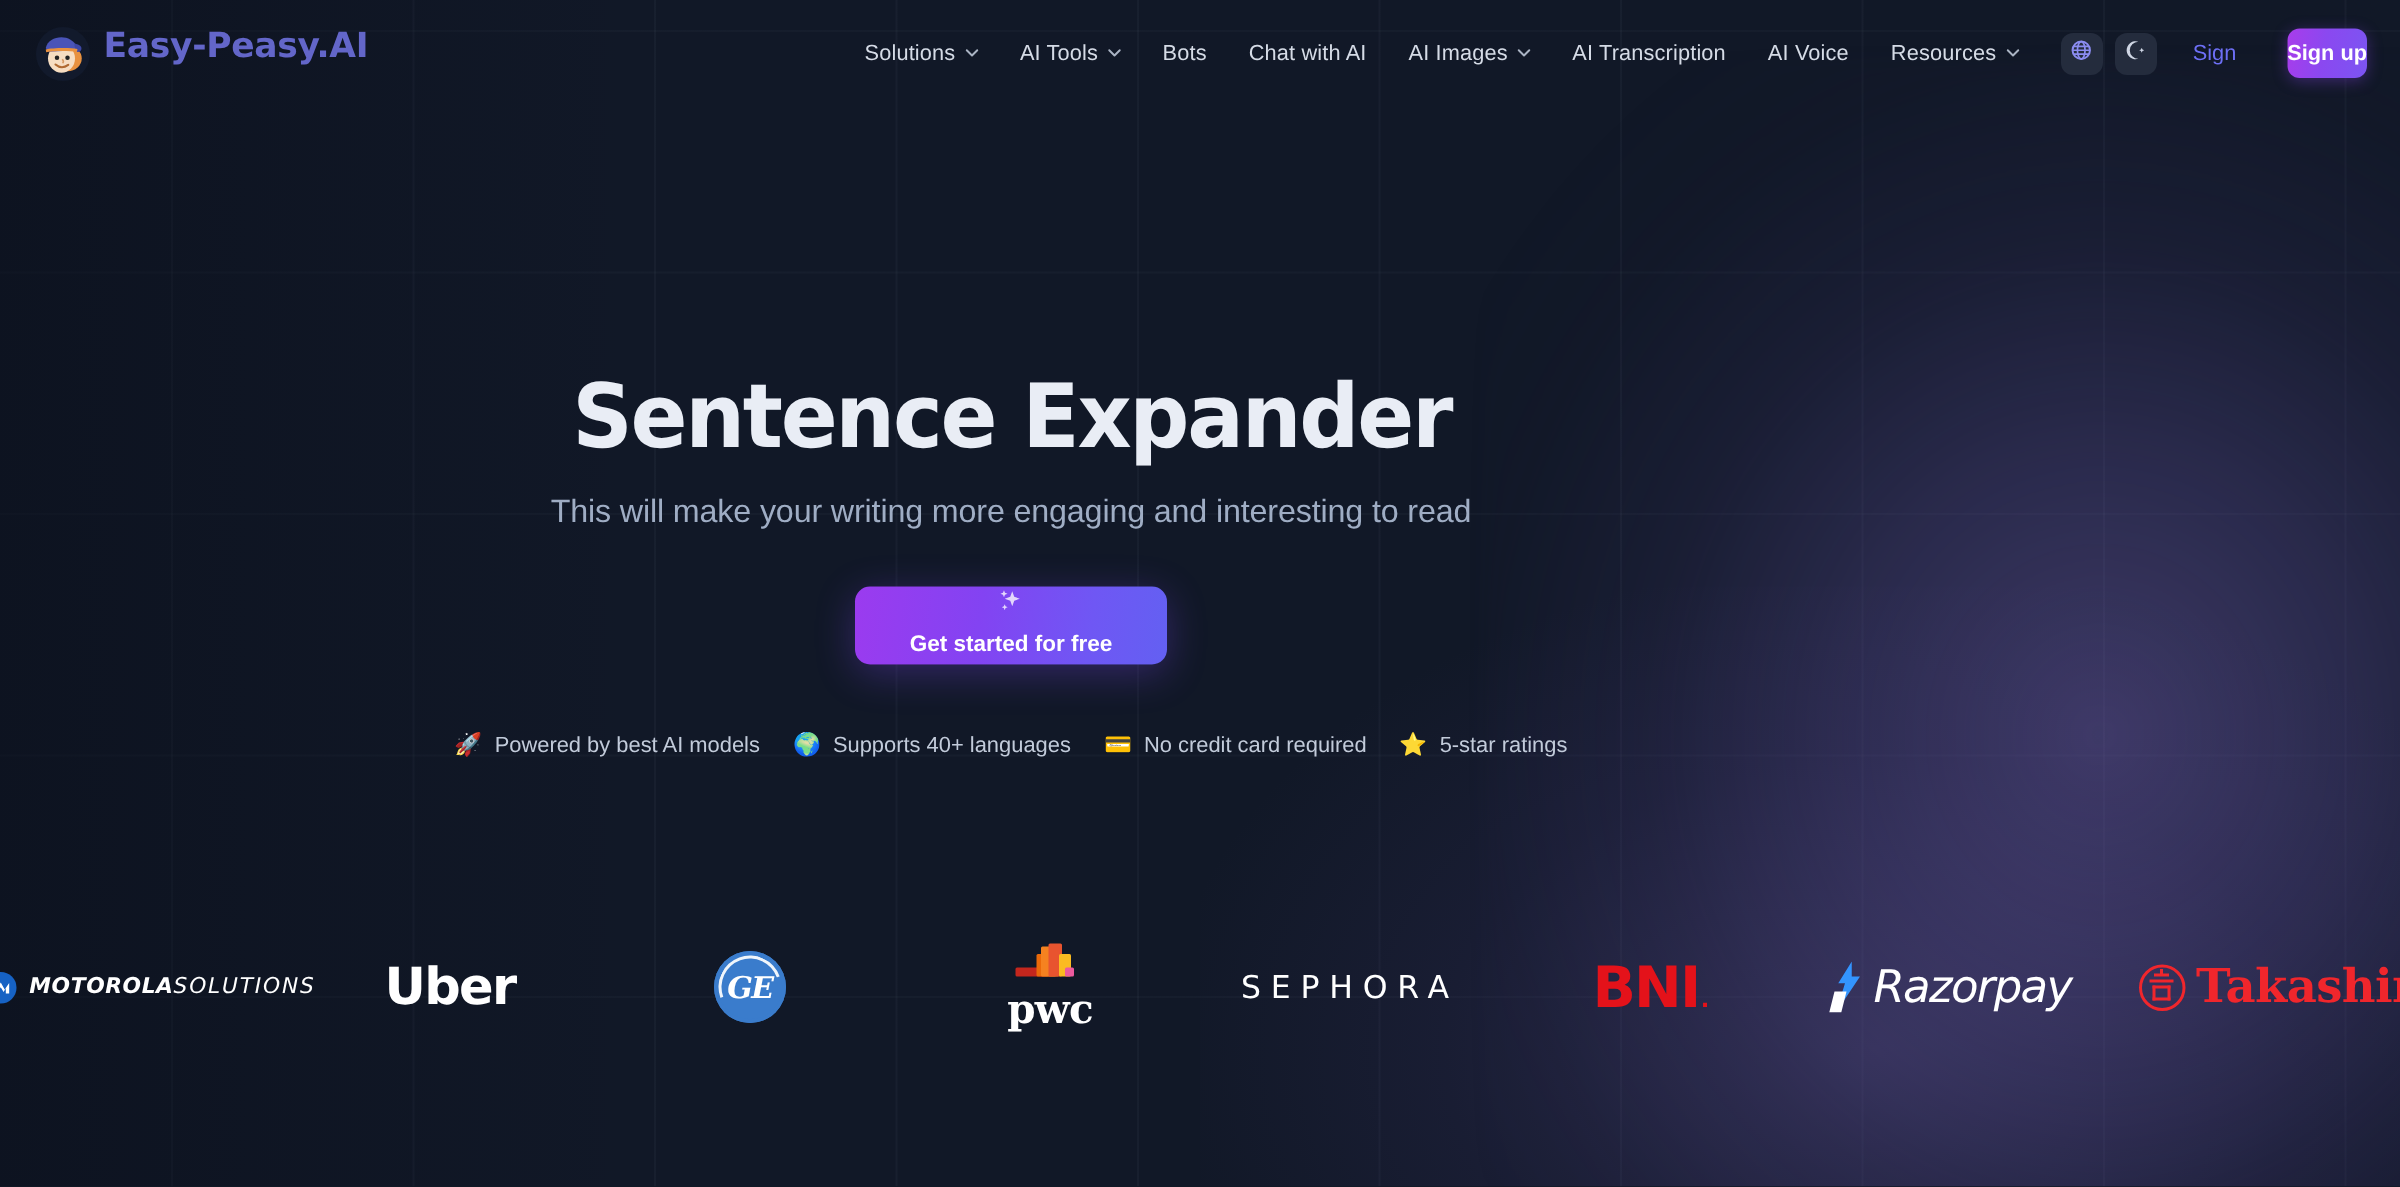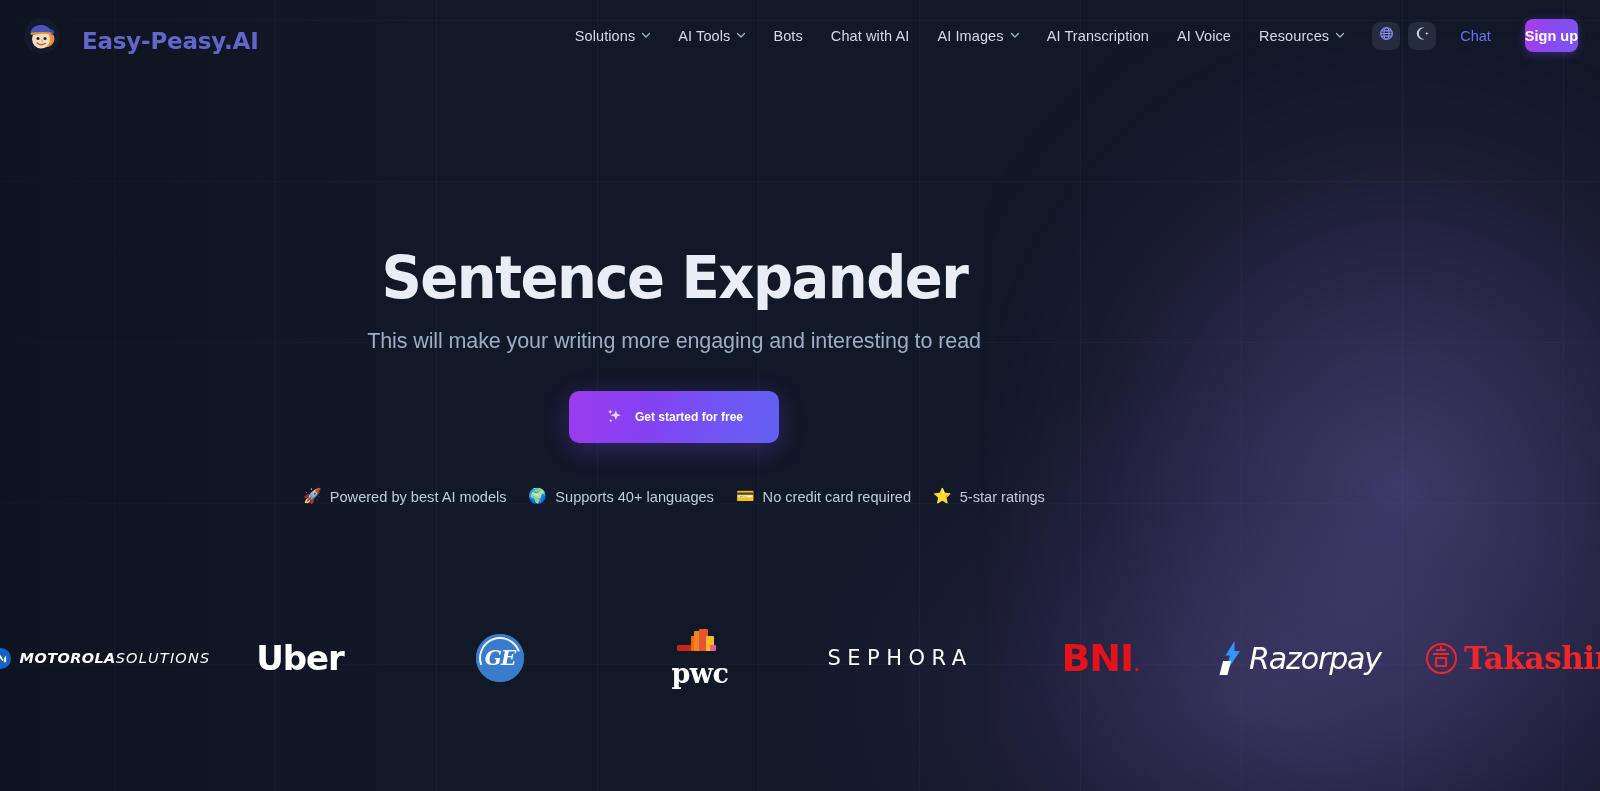--- a/index.html
+++ b/index.html
@@ -56,21 +56,21 @@
     pointer-events:none;
   }
 
   
   header.nav{
     position:relative; z-index:8;
     height:71px; width:1600px;
     display:flex; align-items:center;
     padding:0 22px 0 24px;
   }
-  .brand{ display:flex; align-items:flex-end; gap:22px; cursor:pointer; }
+  .brand{ display:flex; align-items:flex-start; gap:9px; cursor:pointer; }
   .brand-mark{
     width:36px; height:36px; border-radius:50%;
     position:relative; overflow:hidden; flex:none;
     background:#121a2c;
   }
   .brand-name{
     font-size:23px; font-weight:800; letter-spacing:-0.2px;
     color:#6366c9;
     font-family:"DejaVu Sans", sans-serif;
   }
@@ -131,25 +131,26 @@
   .hero-sub{
     margin-top:19px;
     font-size:21.5px; color:#9fadc4; font-weight:400;
     text-align:left; letter-spacing:-0.1px;
   }
   .cta{
     margin-top:37px;
     height:52px; padding:0 36px;
     border:none; border-radius:10px;
     background:linear-gradient(97deg,#9b3bef 0%,#8343f2 40%,#6f57f4 75%,#6360f2 100%);
-    color:#fff; font-size:12px; font-weight:700;
+    color:#fff; font-size:15px; font-weight:700;
     font-family:"Liberation Sans", sans-serif;
     display:flex; align-items:center; gap:11px;
     cursor:pointer;
     box-shadow:0 6px 26px rgba(123,70,240,.32);
+    flex-direction:column;
   }
   .cta .sparkle{ display:flex; align-items:center; }
 
   .badges{
     margin-top:46px;
     display:flex; align-items:center; gap:22px;
     font-size:14.6px; color:#c2cbda;
   }
   .badge{ display:flex; align-items:center; gap:8px; white-space:nowrap;}
   .badge .emo{ font-size:15px; line-height:1;
@@ -342,21 +343,21 @@
           </span>
         </div>
         <div class="icon-btn">
           <span>
             <svg width="15" height="15" viewBox="0 0 16 16">
               <path d="M10.2 1.9 A6.4 6.4 0 1 0 10.2 14.1 A5 5 0 0 1 10.2 1.9 Z" fill="#cfd6e4"></path>
               <path d="M12.6 6.2 l.55 1.25 1.25.55 -1.25.55 -.55 1.25 -.55-1.25 -1.25-.55 1.25-.55 Z" fill="#cfd6e4"></path>
             </svg>
           </span>
         </div>
-        <span class="login-link">Chat</span>
+        <span class="login-link">Sign</span>
         <button class="signup-btn">Sign up</button>
       </div>
 
     </nav>
   </header>
 
   <section class="hero">
     <h1 class="hero-title">Sentence Expander</h1>
     <p class="hero-sub">This will make your writing more engaging and interesting to read</p>
 

